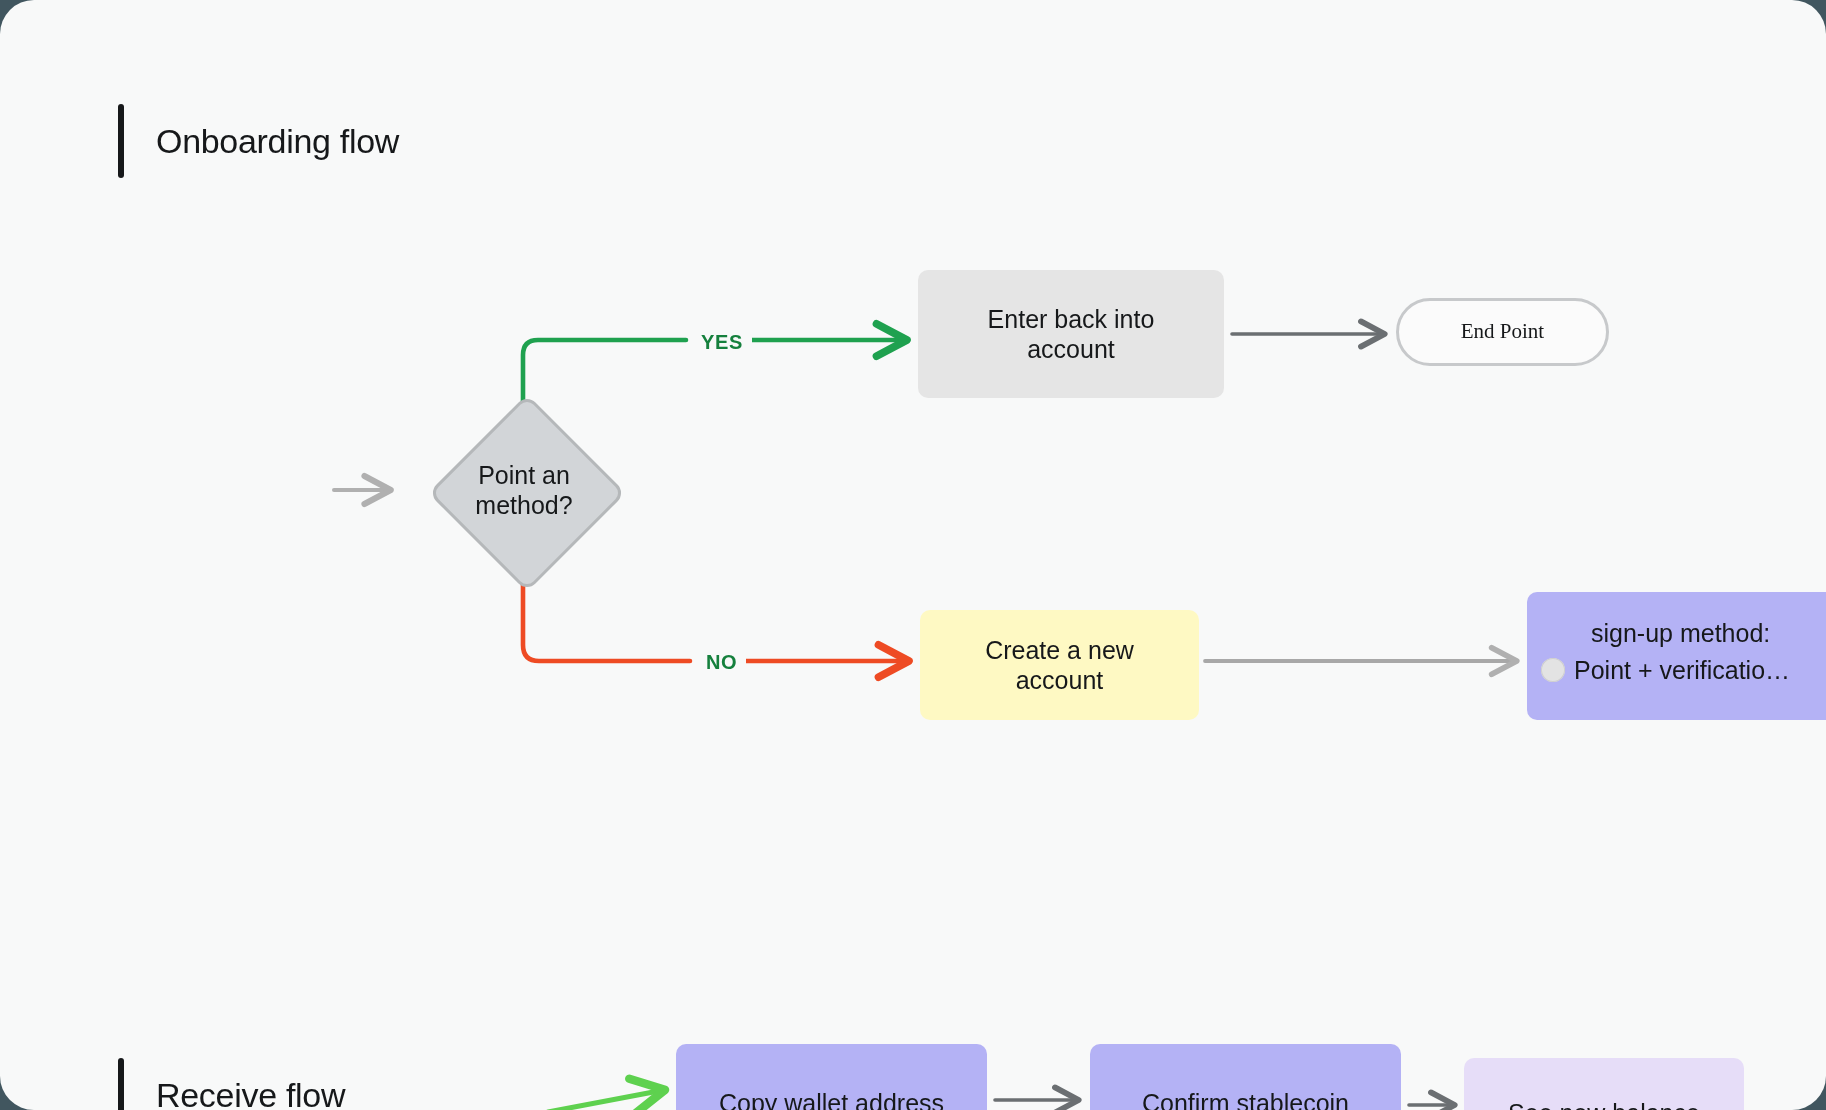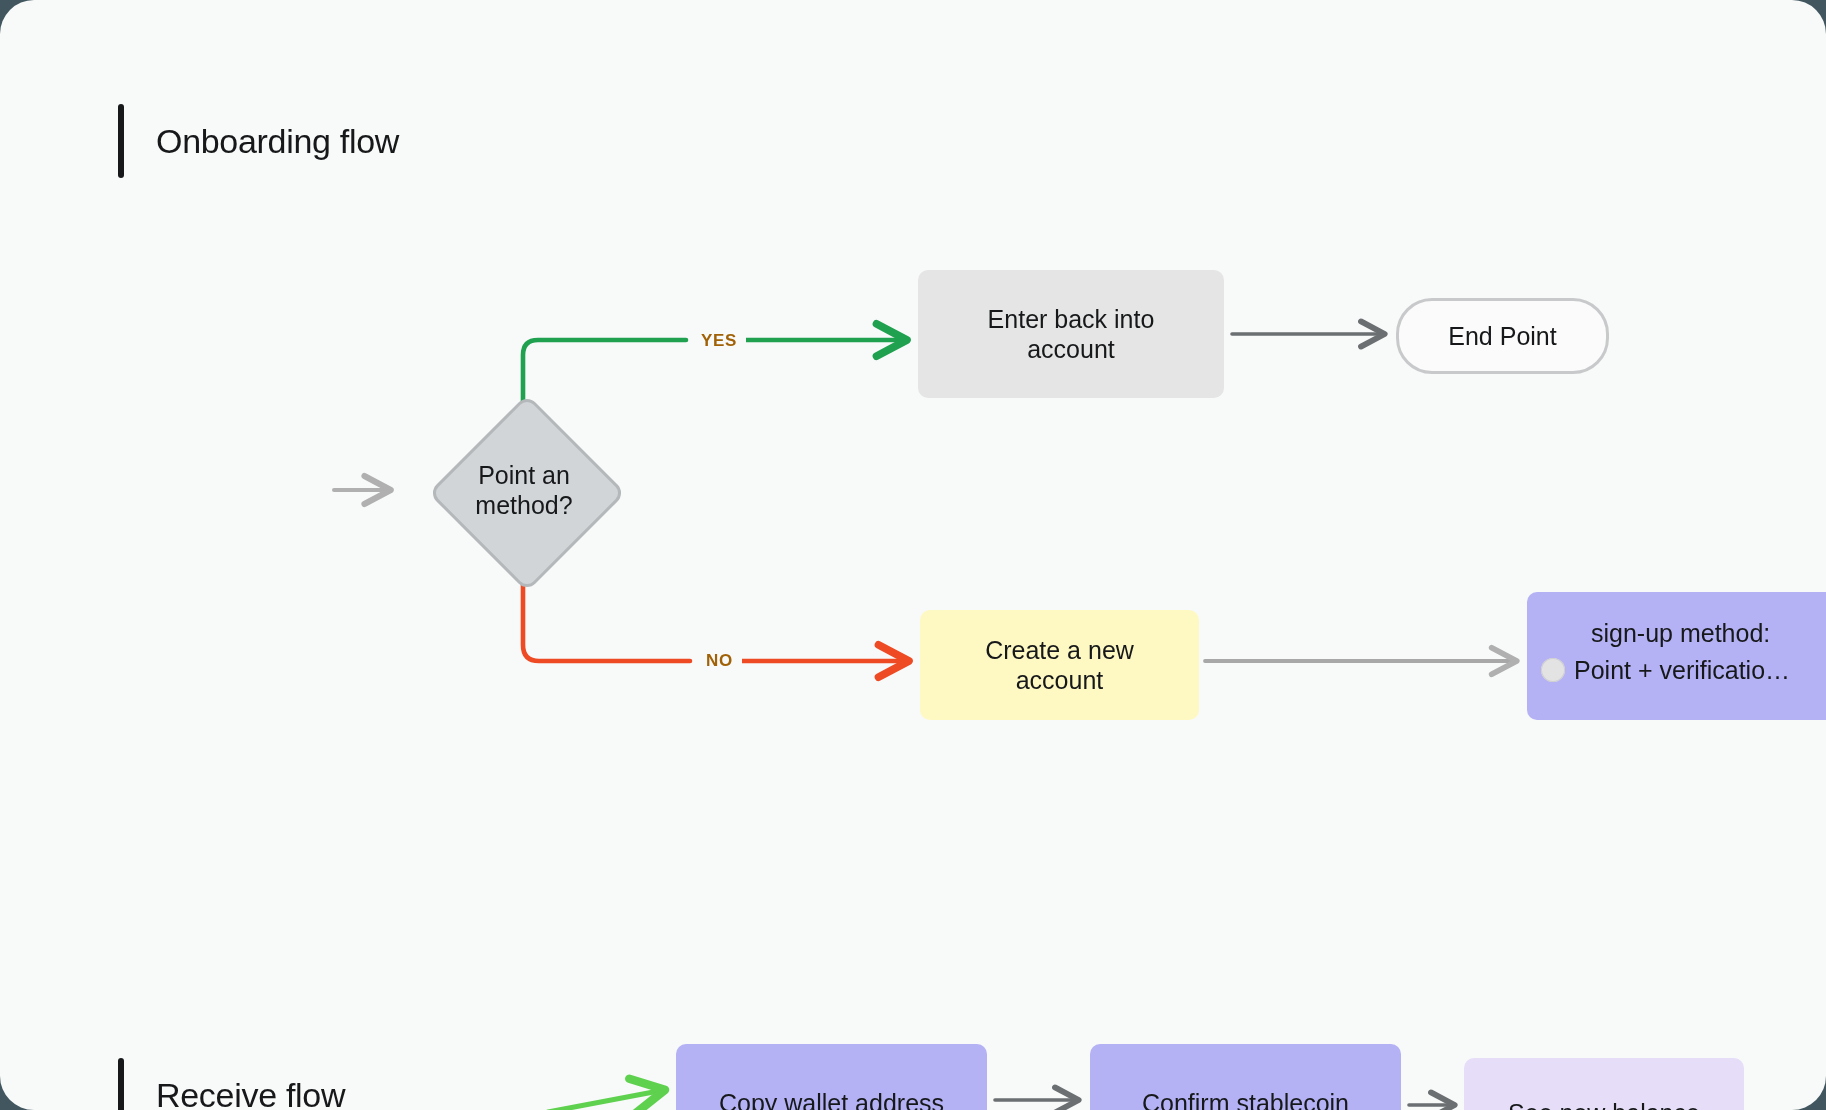--- a/index.html
+++ b/index.html
@@ -94,26 +94,27 @@
     width: 306px; height: 128px;
     background: #e5e5e5;
     color: #16181a;
     border-radius: 10px;
     font-size: 25px;
     padding: 0 22px;
   }
 
   .node-endpoint {
     left: 1396px; top: 298px;
-    width: 213px; height: 76px;
+    width: 213px; height: 68px;
     background: #fbfbfb;
     border: 3px solid #c7c9cb;
     border-radius: 36px;
     color: #16181a;
-    font-size: 25px;
+    font-size: 21px;
+    font-family: Liberation Serif, serif;
   }
 
   .node-create-acct {
     left: 920px; top: 610px;
     width: 279px; height: 110px;
     background: #fef9c3;
     color: #16181a;
     border-radius: 10px;
     font-size: 25px;
     padding: 0 18px;
@@ -179,23 +180,23 @@
   #edges {
     position: absolute;
     left: 0; top: 0;
     width: 1826px;
     height: 1110px;
     pointer-events: none;
   }
 
   .edge-label {
     position: absolute;
-    font-size: 17px;
+    font-size: 20px;
     font-weight: bold;
-    color: #a16207;
+    color: #15803d;
     letter-spacing: 0.6px;
     background: #f8f9f9;
     padding: 0 9px;
   }
   #label-yes { left: 692px; top: 331px; }
   #label-no  { left: 697px; top: 651px; text-align: center; }
 </style>
 </head>
 <body>
 

